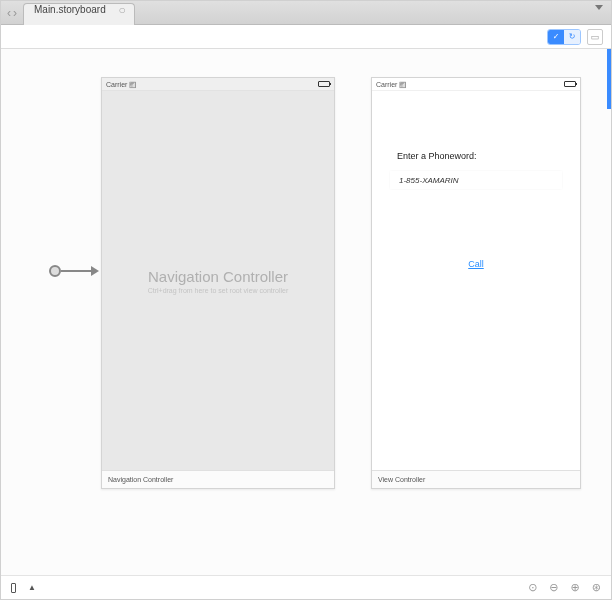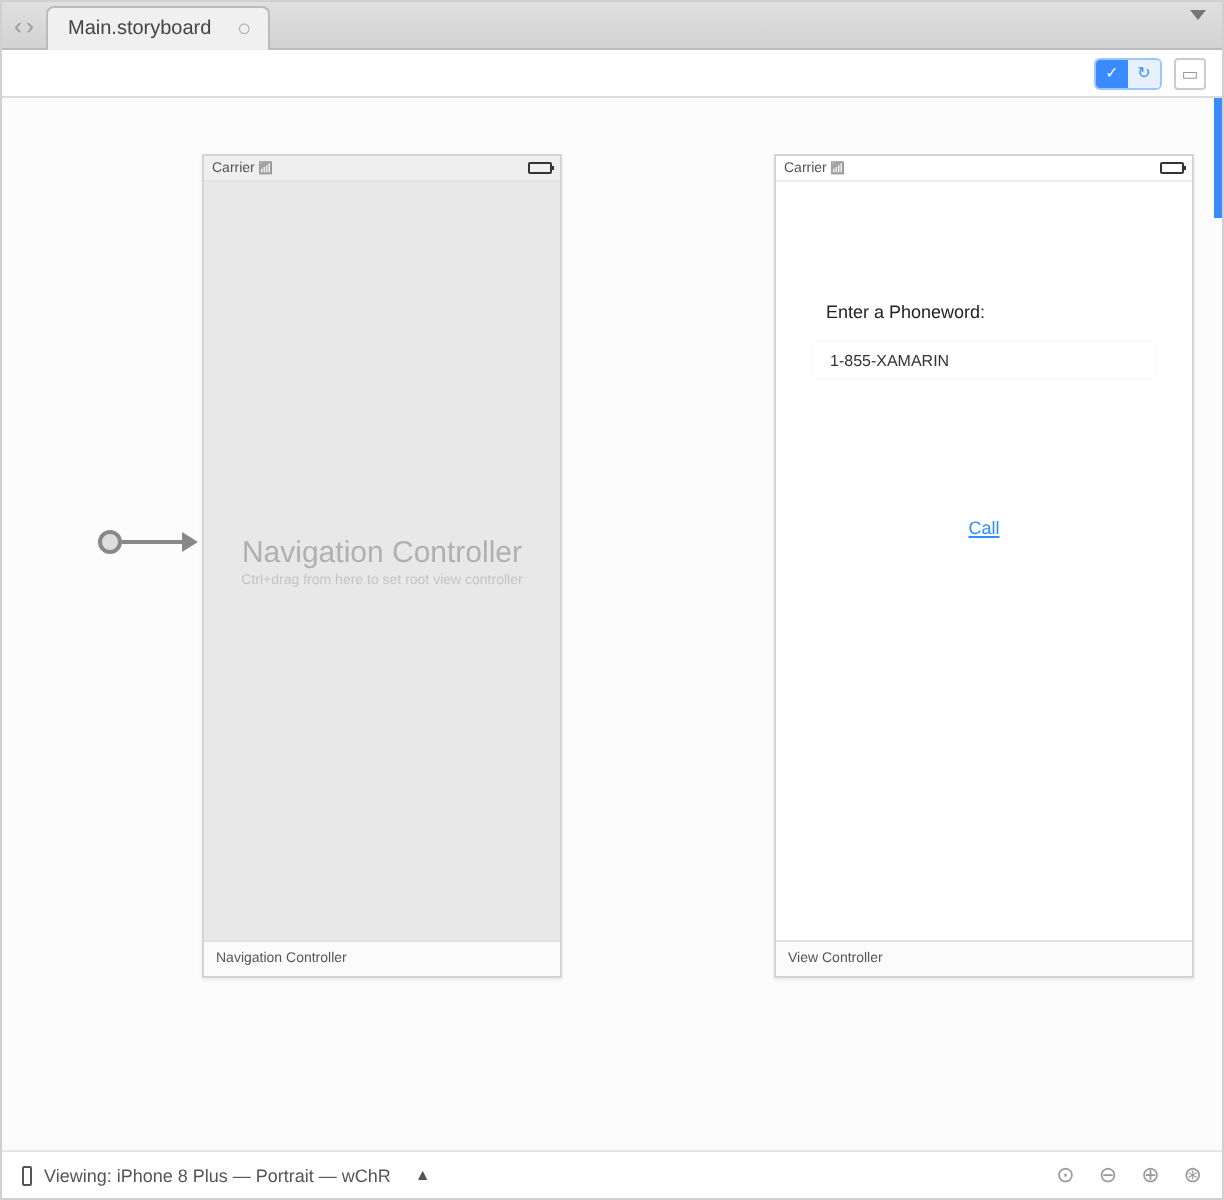--- a/index.html
+++ b/index.html
@@ -35,21 +35,20 @@
       background: #f0f0f0;
       border: 1px solid #bbb;
       border-bottom: none;
       border-top-left-radius: 4px;
       border-top-right-radius: 4px;
       height: 22px;
       margin-left: 6px;
       margin-top: 2px;
       padding: 0 28px 0 10px;
       display: flex;
-      align-items: center;
       font-size: 10px;
       color: #444;
       position: relative;
     }
     .tab-close {
       position: absolute;
       right: 8px;
       color: #aaa;
       font-size: 12px;
       line-height: 1;
@@ -106,22 +105,22 @@
       bottom: 24px;
       background: #fcfcfc;
       overflow: hidden;
     }
     .scene {
       position: absolute;
       background: #fff;
       border: 1px solid #d4d4d4;
       box-shadow: 0 1px 2px rgba(0,0,0,0.08);
     }
-    .scene-left { left: 100px; top: 28px; width: 180px; height: 412px; }
-    .scene-right { left: 386px; top: 28px; width: 210px; height: 412px; }
+    .scene-left { left: 100px; top: 28px; width: 234px; height: 412px; }
+    .scene-right { left: 370px; top: 28px; width: 210px; height: 412px; }
     .scene-statusbar {
       height: 13px;
       background: #efefef;
       border-bottom: 1px solid #e2e2e2;
       display: flex;
       align-items: center;
       padding: 0 4px;
       font-size: 7px;
       color: #555;
       justify-content: space-between;
@@ -187,20 +186,21 @@
       display: flex;
       align-items: center;
       padding-left: 8px;
     }
     .phoneword-input {
       border: none;
       font-size: 8px;
       color: #333;
       width: 100%;
       outline: none;
+      font-style: italic;
     }
     .view-btn {
       position: absolute;
       left: 0; right: 0;
       text-align: center;
       font-size: 9px;
       color: #2b8fff;
     }
     .btn-translate { top: 140px; }
     .btn-call { top: 168px; text-decoration: underline; }
@@ -314,21 +314,20 @@
     </div>
     <div class="scene-footer">View Controller</div>
   </div>
 </div>
 
 <div class="right-edge"></div>
 
 <div class="status-bar">
   <div class="status-left">
     <span class="phone-icon"></span>
-    <span>Viewing: iPhone 8 Plus — Portrait — wChR</span>
     <span class="status-warning">▲</span>
   </div>
   <div class="zoom-controls">
     <span>⊙</span>
     <span>⊖</span>
     <span>⊕</span>
     <span>⊛</span>
   </div>
 </div>
 

